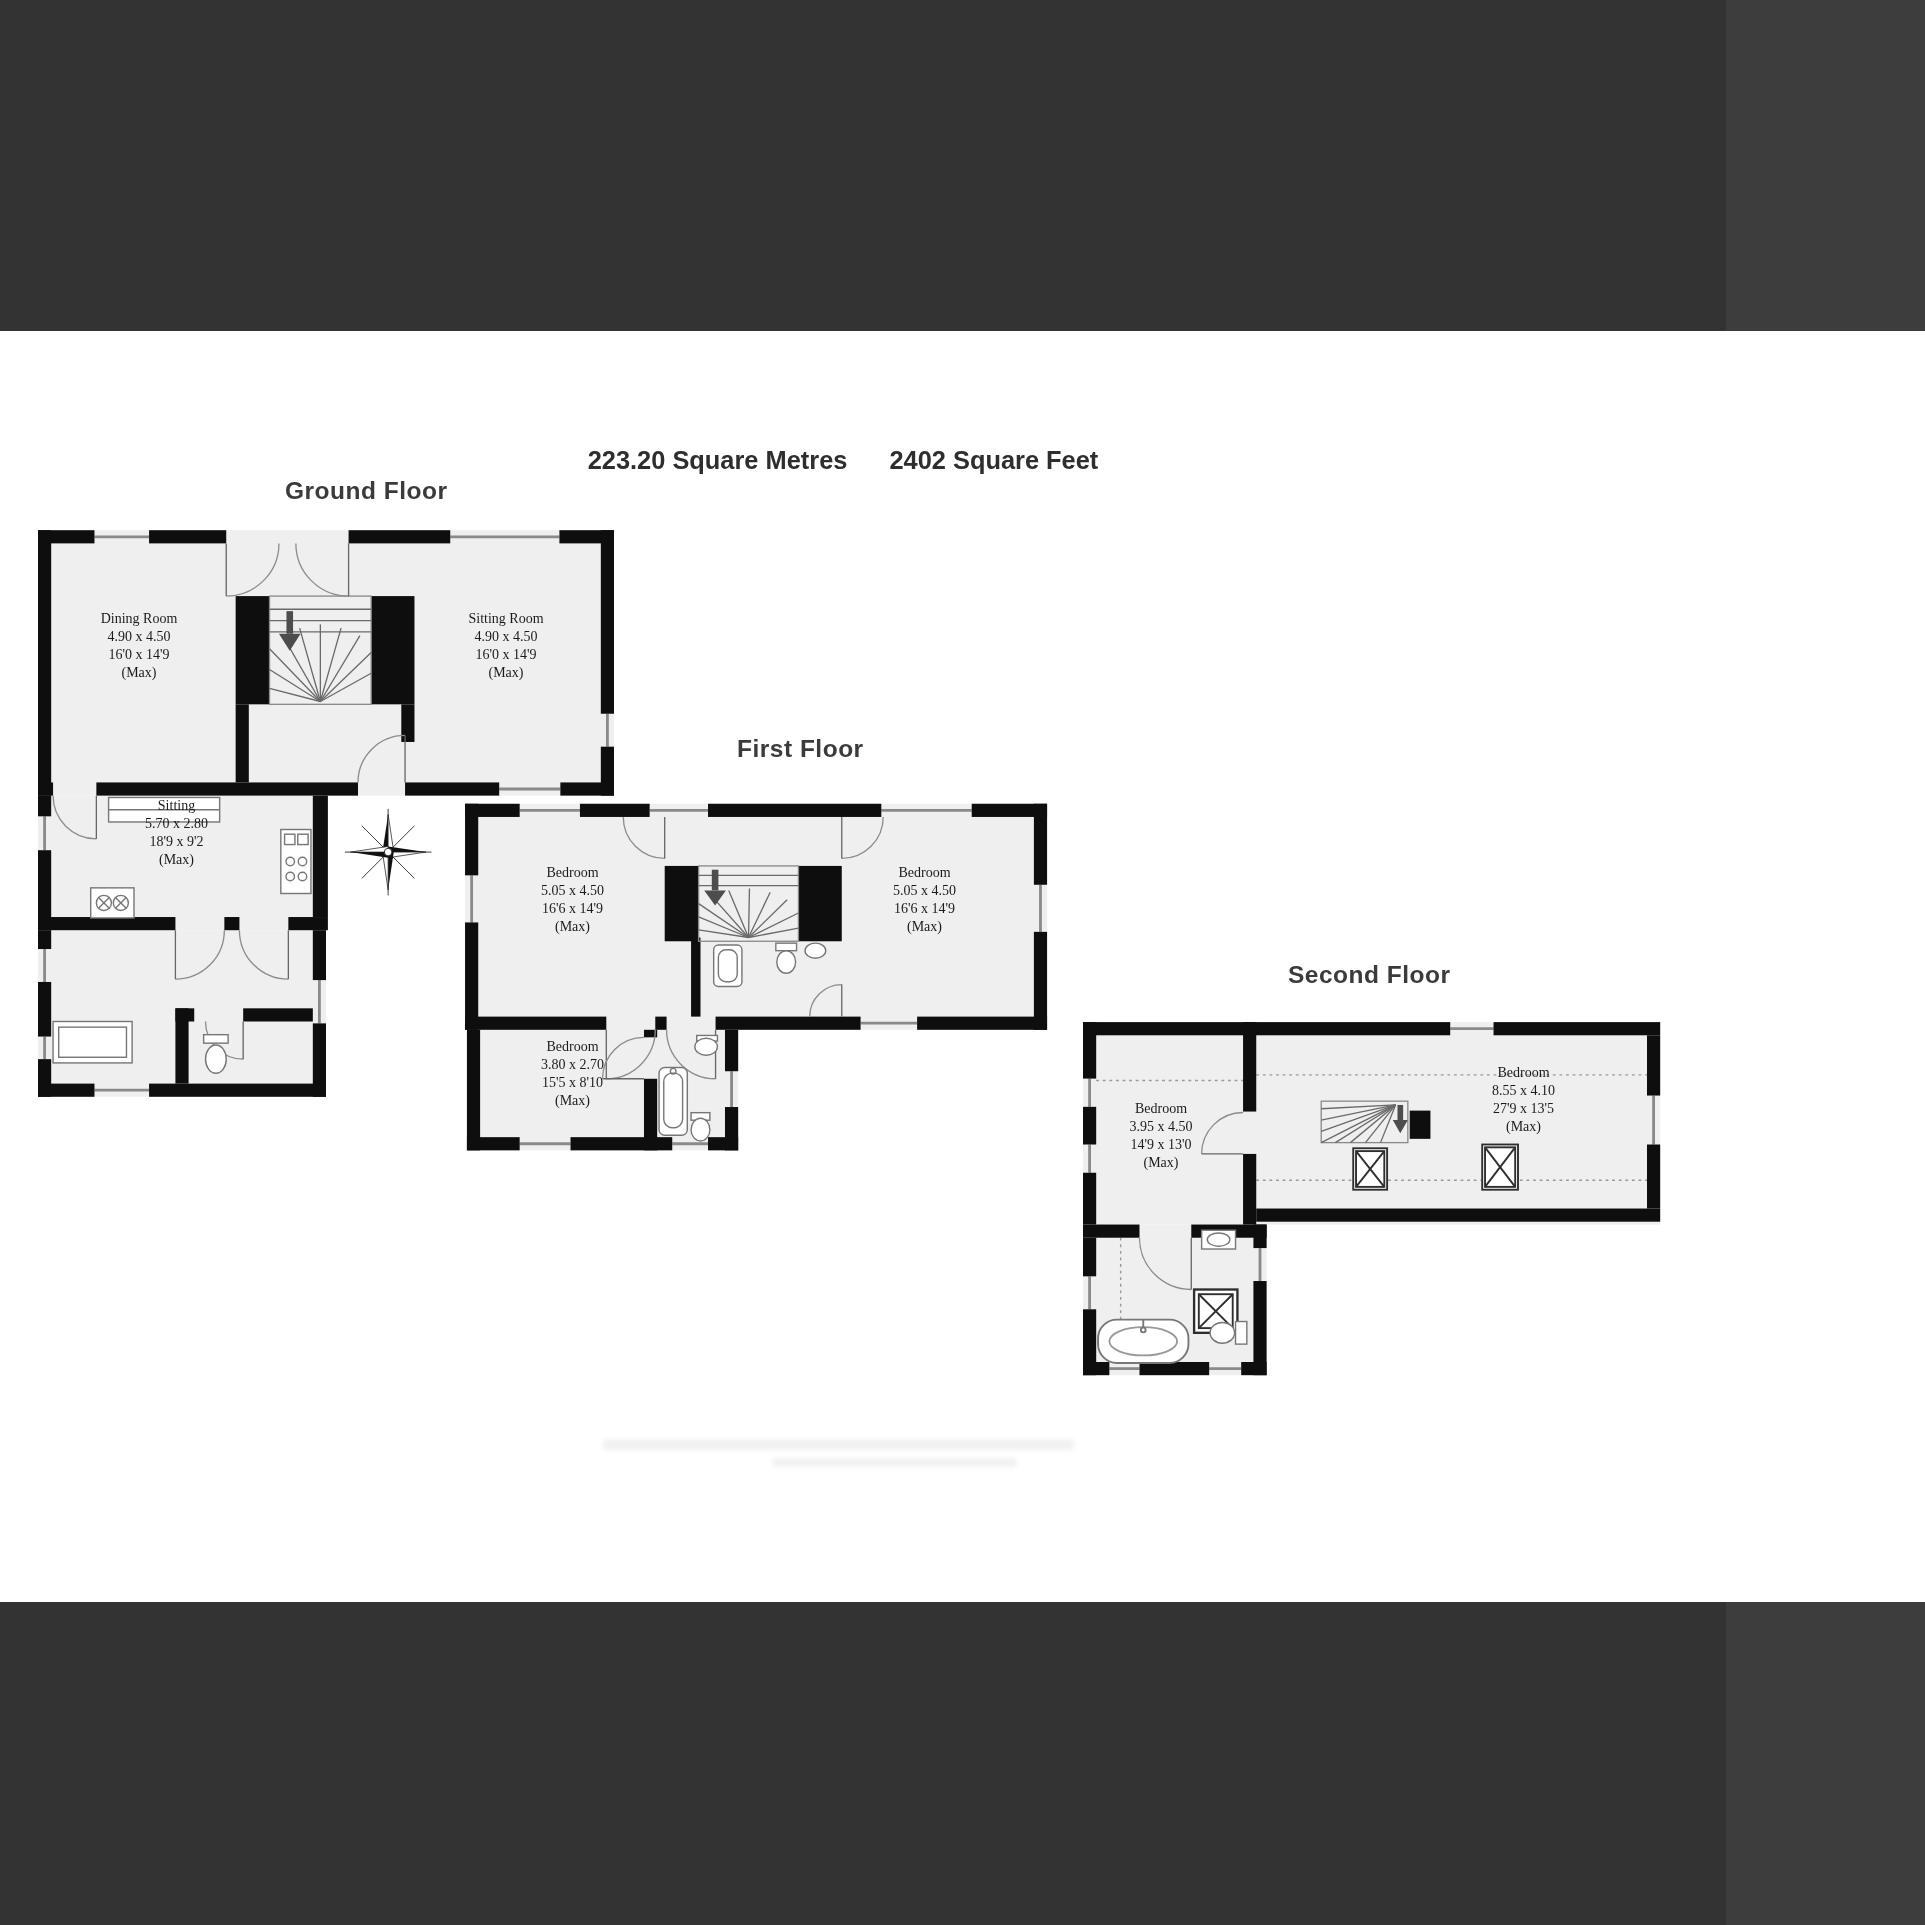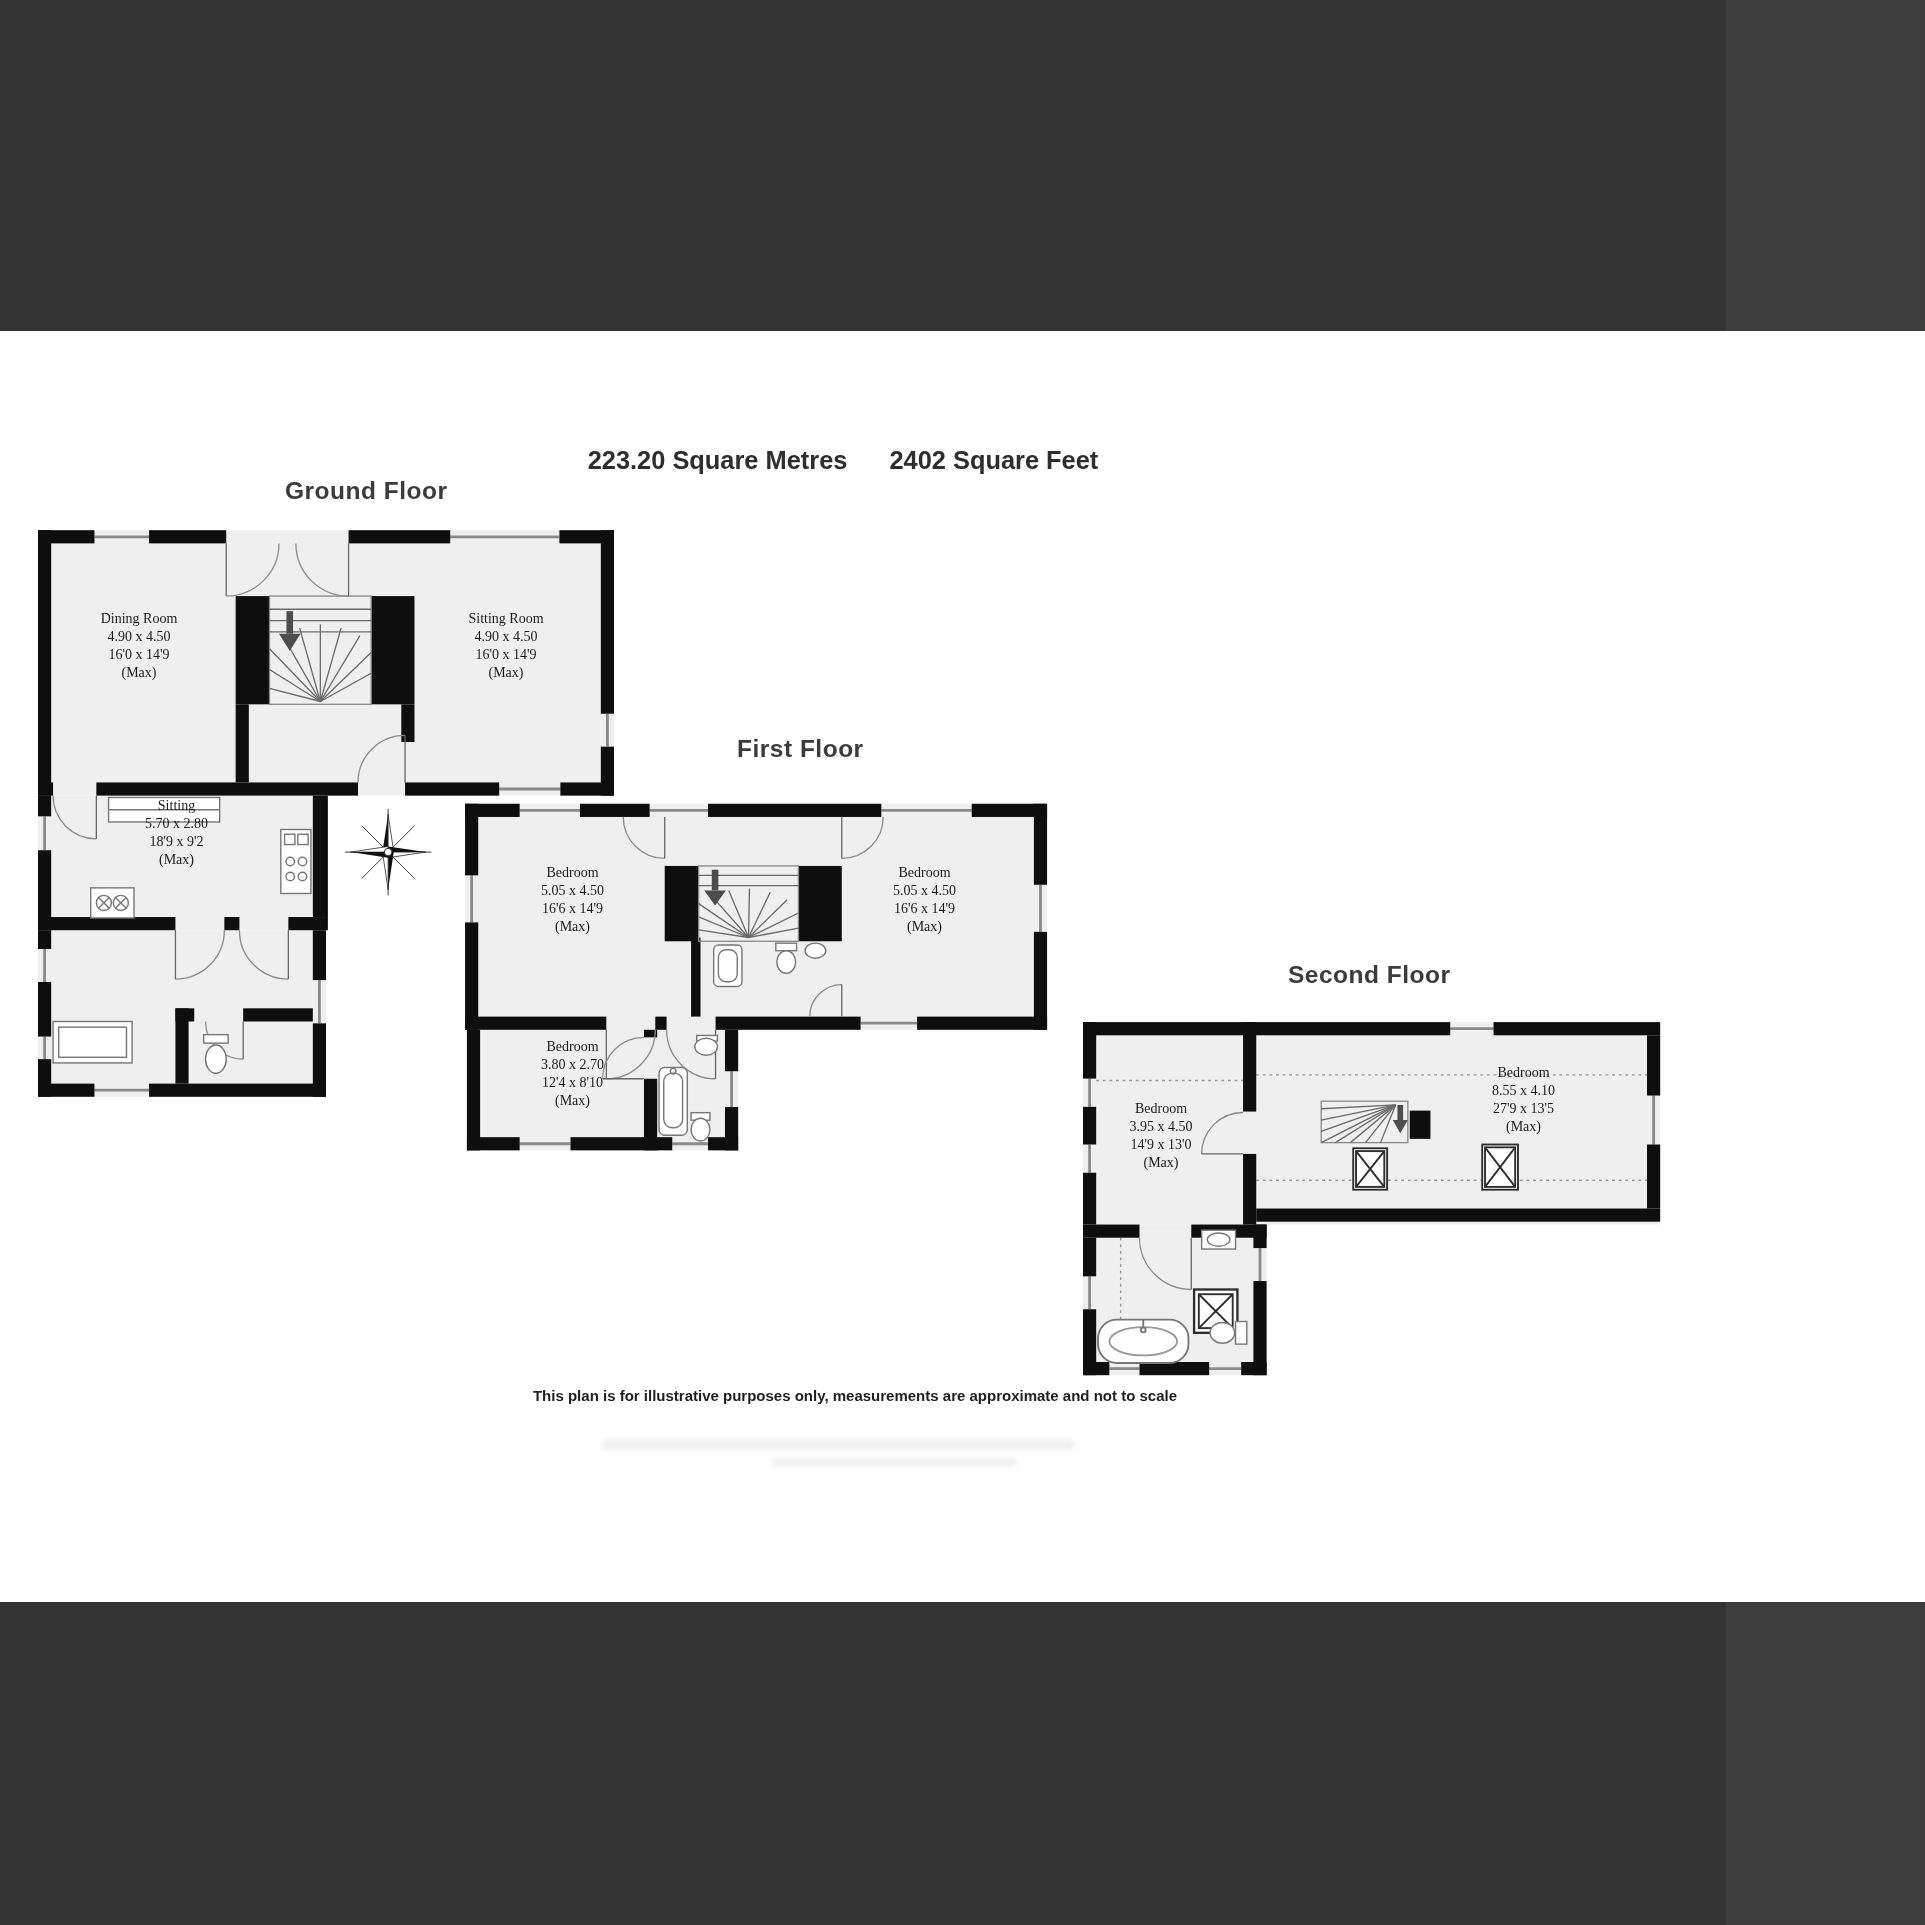--- a/index.html
+++ b/index.html
@@ -374,35 +374,34 @@
 </div>
 <div class="room-label" style="left:849px;top:864px;width:151px">
   <div>Bedroom</div>
   <div>5.05 x 4.50</div>
   <div>16'6 x 14'9</div>
   <div>(Max)</div>
 </div>
 <div class="room-label" style="left:497px;top:1038px;width:151px">
   <div>Bedroom</div>
   <div>3.80 x 2.70</div>
-  <div>12'4 x 8'10</div>
+  <div>15'5 x 8'10</div>
   <div>(Max)</div>
 </div>
 <div class="room-label" style="left:1095px;top:1100px;width:132px">
   <div>Bedroom</div>
   <div>3.95 x 4.50</div>
   <div>14'9 x 13'0</div>
   <div>(Max)</div>
 </div>
 <div class="room-label" style="left:1448px;top:1064px;width:151px">
   <div>Bedroom</div>
   <div>8.55 x 4.10</div>
   <div>27'9 x 13'5</div>
   <div>(Max)</div>
 </div>
 
 <div class="disclaimer">
-  <div>This plan is for illustrative purposes only, measurements are approximate and not to scale</div>
 </div>
 
 <div class="smudge" style="left:603px;top:1439px;width:471px;height:11.3px"></div>
 <div class="smudge" style="left:772px;top:1458px;width:245px;height:9.4px"></div>
 
 
 </body></html>

